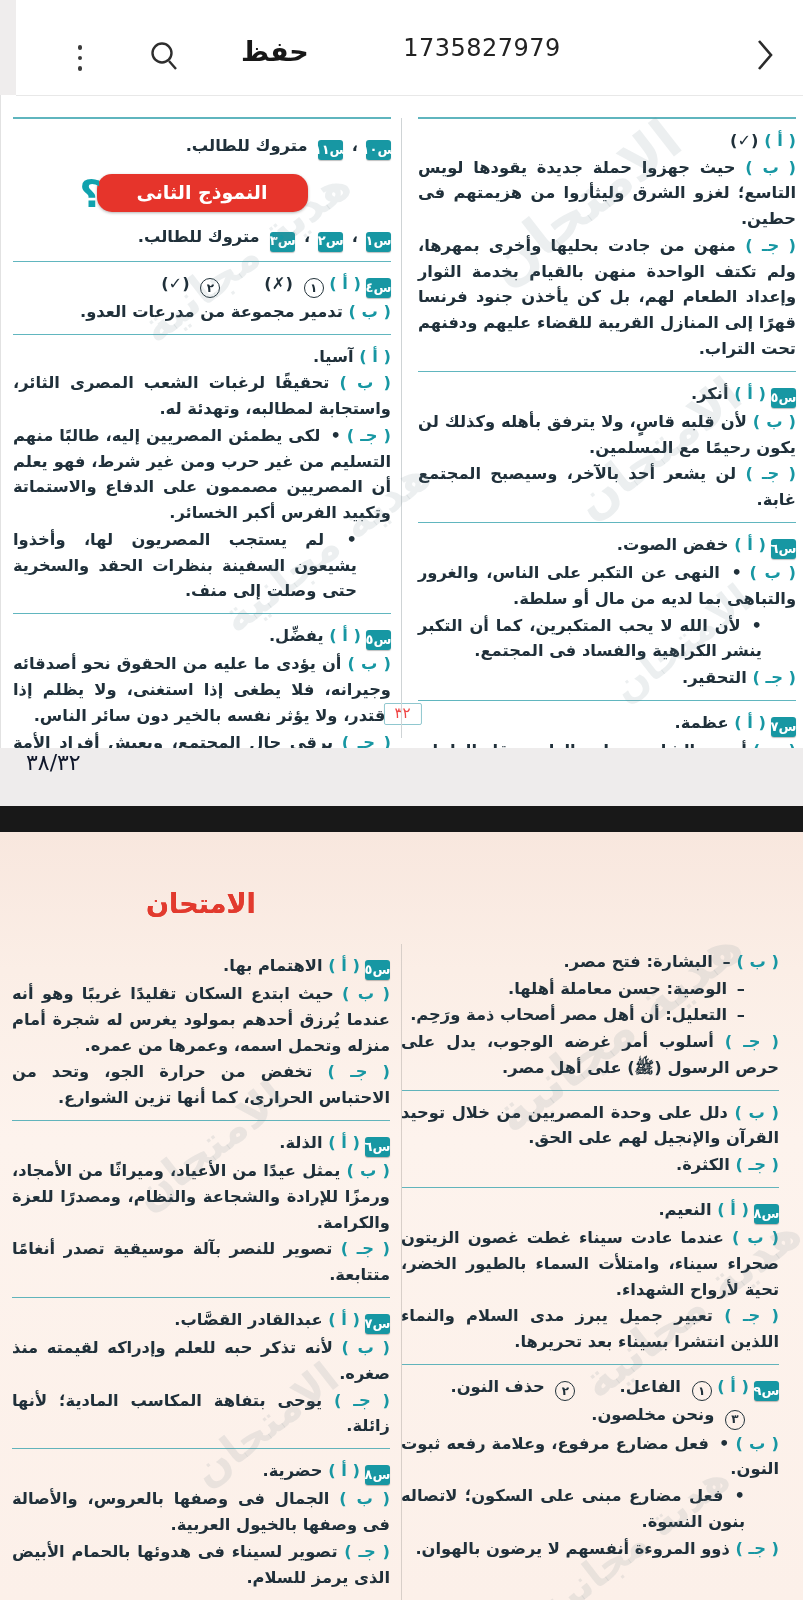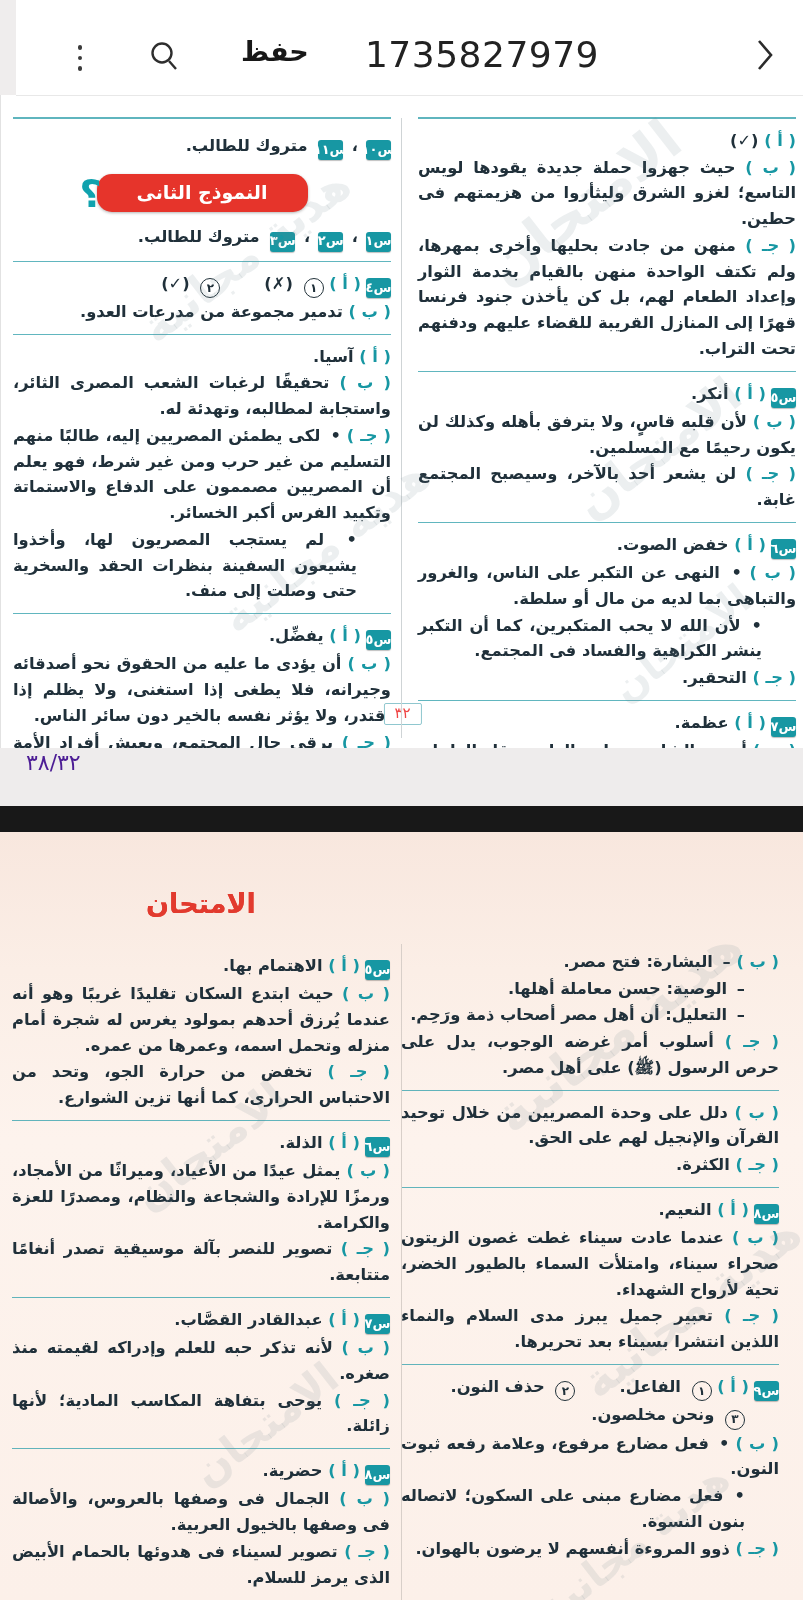--- a/index.html
+++ b/index.html
@@ -2,33 +2,33 @@
 <html lang="ar"><head>
 <meta charset="utf-8">
 <style>
   html,body{margin:0;padding:0;}
   body{width:803px;height:1600px;position:relative;overflow:hidden;background:#efeded;
        font-family:"DejaVu Sans",sans-serif;}
   
   .toolbar{position:absolute;left:16px;top:0;width:803px;height:95px;background:#ffffff;
            border-bottom:1px solid #e8e8e8;z-index:30;padding-left:18px;}
   .tb-title{position:absolute;right:120px;top:34px;width:470px;text-align:center;
-            font-size:36px;color:#222;letter-spacing:.5px;}
+            font-size:24px;color:#222;letter-spacing:.5px;}
   .tb-save{position:absolute;left:225px;top:36px;font-size:27px;font-weight:700;color:#181818;}
   .tb-btn{position:absolute;background:none;border:none;padding:0;cursor:pointer;}
   .chev{left:auto;right:62px;top:38px;}
   .search{left:130px;top:38px;}
   .dots{left:52px;top:36px;width:24px;height:44px;display:flex;flex-direction:column;
         align-items:center;justify-content:center;gap:6px;}
   .dot{width:4.5px;height:4.5px;border-radius:50%;background:#3a3a3a;}
   
   .page1{position:absolute;left:0;top:95px;width:803px;height:653px;background:#ffffff;
          border-left:1px solid #e2e2e2;border-right:1px solid #e2e2e2;overflow:hidden;}
   .gap{position:absolute;left:0;top:748px;width:803px;height:58px;background:#eeecec;}
-  .pageind{position:absolute;left:26px;top:750px;font-size:22px;color:#4c1d95;}
+  .pageind{position:absolute;left:26px;top:750px;font-size:22px;color:#0f172a;}
   .blackbar{position:absolute;left:0;top:806px;width:803px;height:26px;background:#181818;}
   .page2{position:absolute;left:0;top:832px;width:803px;height:768px;overflow:hidden;
          background:linear-gradient(180deg,#f8e7de 0%,#fbeee6 18%,#fdf3ed 40%,#fcf0e9 100%);}
   .logo{position:absolute;left:146px;top:56px;font-size:27px;font-weight:800;color:#e23a2e;
         text-shadow:0 0 .4px #e23a2e;}
   
   .col{position:absolute;direction:rtl;width:378px;text-align:justify;color:#20303a;
        font-size:16.3px;line-height:1.58;font-weight:700;}
   .p1 .col{top:22px;border-top:2px solid rgba(42,156,168,.75);padding-top:8px;}
   .col-r{right:8px;}

